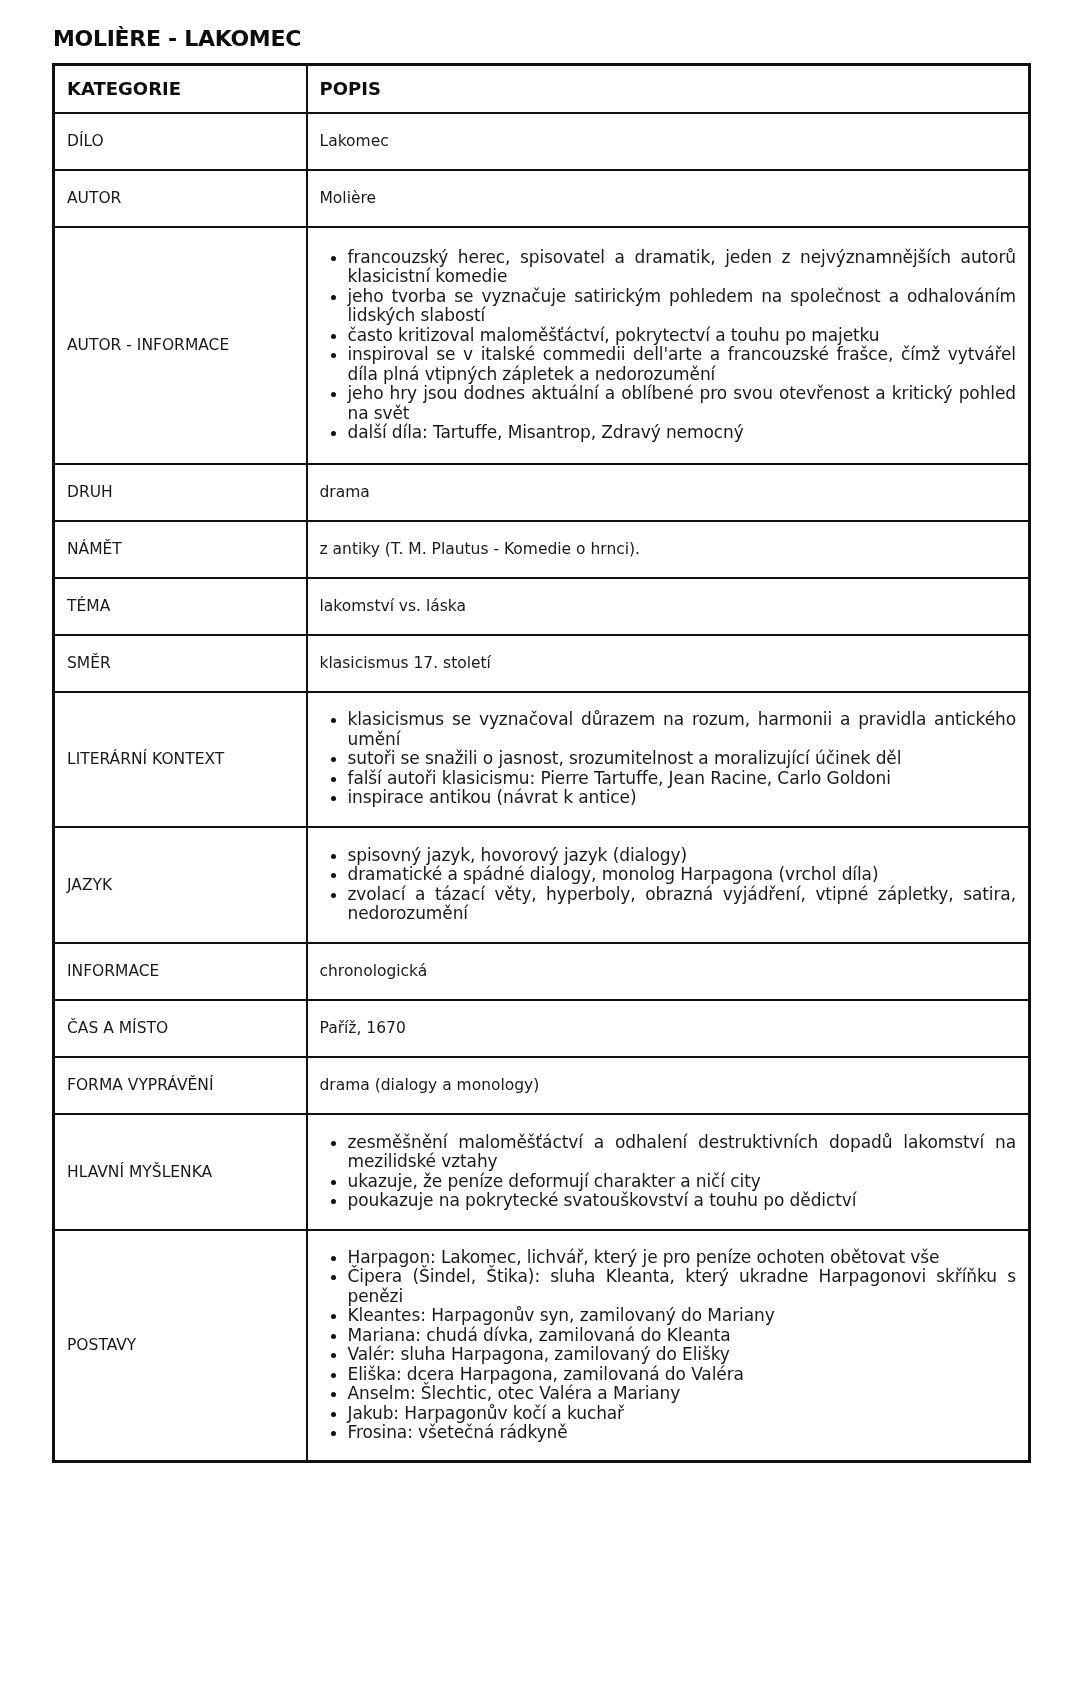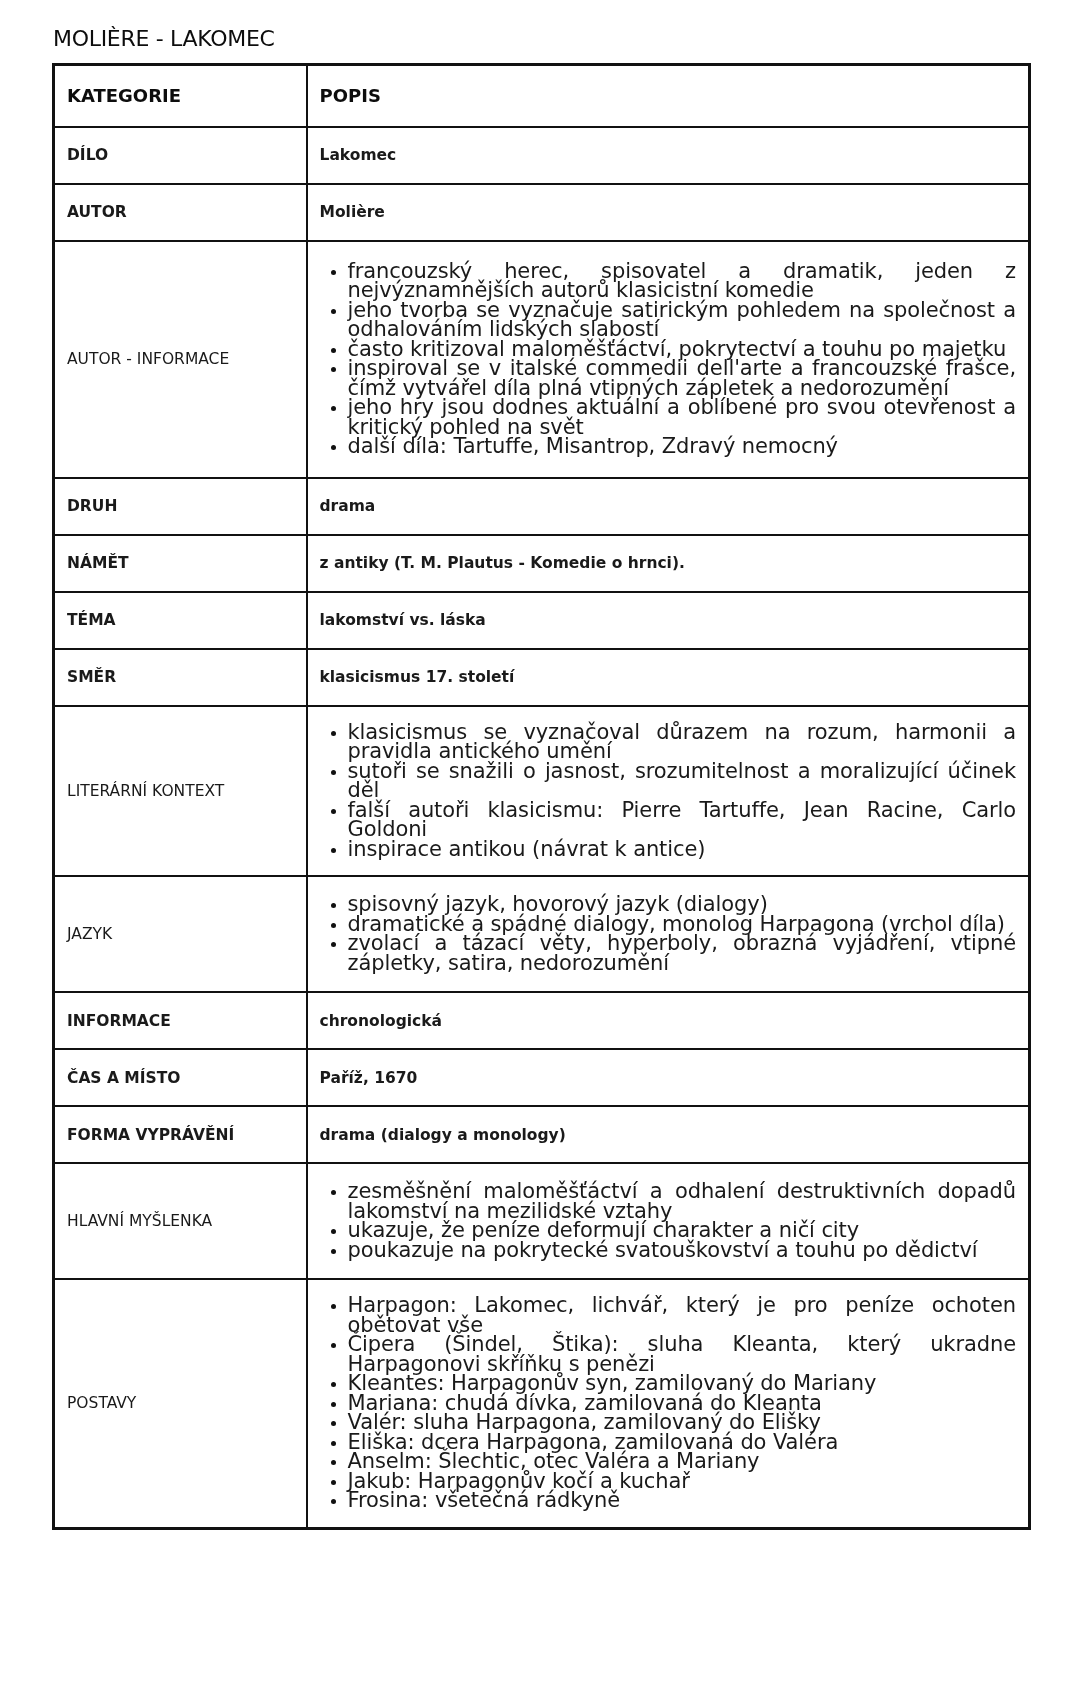--- a/index.html
+++ b/index.html
@@ -1,48 +1,48 @@
 <!DOCTYPE html>
 <html><head>
 <meta charset="utf-8">
 <style>
   * { box-sizing: border-box; margin: 0; padding: 0; }
   html, body { width: 1080px; height: 1687px; background: #ffffff; }
   body { font-family: "DejaVu Sans", "Liberation Sans", sans-serif; color: #111111; position: relative; }
   .doc-title {
     position: absolute; left: 53px; top: 26px;
-    font-weight: normal; font-size: 22px; letter-spacing: -0.3px; color: #0d0d0d;
+    font-weight: bold; font-size: 22px; letter-spacing: -0.3px; color: #0d0d0d;
   }
   table.main {
     position: absolute; left: 52px; top: 63px; width: 976px;
     border-collapse: collapse; table-layout: fixed;
     border: 3px solid #111111;
   }
   table.main col.c1 { width: 253px; }
   table.main col.c2 { width: 723px; }
   table.main td, table.main th {
     border: 2.5px solid #111111; vertical-align: middle; text-align: left;
     font-size: 15.5px; line-height: 20px;
   }
   table.main th {
     font-weight: bold; font-size: 18px; padding: 0 12px; height: 62px; color: #0d0d0d;
   }
   td.label { padding: 0 12px; font-size: 15px; color: #1a1a1a; }
   td.value { padding: 16px 12px; color: #1a1a1a; }
   td.value ul { list-style: none; padding-left: 28px; padding-right: 0; }
   td.value ul li {
     position: relative; text-align: justify; text-align-last: left;
-    font-size: 21px; line-height: 19.5px; letter-spacing: -0.1px;
+    font-size: 17px; line-height: 19.5px; letter-spacing: -0.1px;
   }
   td.value ul li::before {
     content: ""; position: absolute; left: -17px; top: 8px;
     width: 5px; height: 5px; border-radius: 50%; background: #111111;
   }
-  tr.r-simple td { height: 57px; font-weight: bold; }
-  tr.r-header th { height: 62px; }
+  tr.r-simple td { height: 57px; }
+  tr.r-header th { height: 48px; }
 </style>
 </head>
 <body>
 
 <div class="doc-title">MOLIÈRE - LAKOMEC</div>
 
 <table class="main">
   <colgroup>
       <col class="c1">
       <col class="c2">

